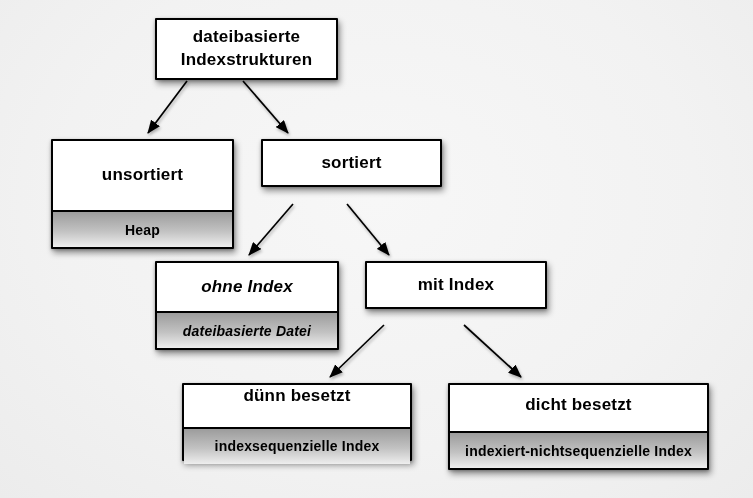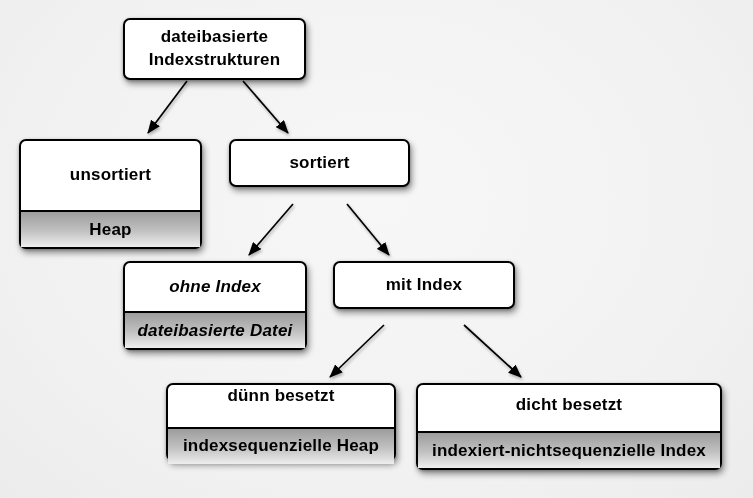--- a/index.html
+++ b/index.html
@@ -20,24 +20,25 @@
     top: 0;
     width: 753px;
     height: 498px;
     filter: drop-shadow(1px 2px 1.5px rgba(0,0,0,0.30));
   }
   .node {
     position: absolute;
     box-sizing: border-box;
     background: #ffffff;
     border: 2px solid #000000;
-    border-radius: 7px;
+    border-radius: 1px;
     box-shadow: 2px 4px 6px rgba(0,0,0,0.42), 0 1px 3px rgba(0,0,0,0.25);
     display: flex;
     flex-direction: column;
+    margin-left: 32px;
   }
   .node .title {
     flex: 1;
     display: flex;
     align-items: center;
     justify-content: center;
     text-align: center;
     font-size: 17px;
     font-weight: bold;
     color: #000000;
@@ -47,33 +48,33 @@
   }
   .node .sub {
     height: 35px;
     flex: 0 0 35px;
     border-top: 2px solid #000000;
     background: linear-gradient(to bottom, #9c9c9c 0%, #c2c2c2 55%, #eeeeee 100%);
     display: flex;
     align-items: center;
     justify-content: center;
     text-align: right;
-    font-size: 17px;
+    font-size: 14px;
     font-weight: bold;
     color: #000000;
     letter-spacing: 0.2px;
   }
   
   #node-root          { left: 123px; top: 18px;  width: 183px; height: 62px; }
   #node-unsortiert    { left: 19px;  top: 139px; width: 183px; height: 110px; }
   #node-sortiert      { left: 229px; top: 139px; width: 181px; height: 48px; }
   #node-ohne-index    { left: 123px; top: 261px; width: 184px; height: 89px; font-style: italic; }
   #node-mit-index     { left: 333px; top: 261px; width: 182px; height: 48px; }
-  #node-duenn-besetzt { left: 166px; top: 383px; width: 230px; height: 78px; gap: 19px; }
-  #node-dicht-besetzt { left: 416px; top: 383px; width: 306px; height: 87px; gap: 6px; }
+  #node-duenn-besetzt { left: 150px; top: 383px; width: 230px; height: 78px; gap: 19px; }
+  #node-dicht-besetzt { left: 416px; top: 383px; width: 261px; height: 87px; gap: 6px; }
 </style>
 </head>
 <body>
 
 <div id="canvas">
 
   <svg id="edges" viewBox="0 0 753 498" xmlns="http://www.w3.org/2000/svg">
     <defs>
       <marker id="arrowhead" markerUnits="userSpaceOnUse" markerWidth="14" markerHeight="11" refX="12.5" refY="5.5" orient="auto">
         <path d="M0,0 L13.5,5.5 L0,11 Z" fill="#000000"></path>
@@ -105,21 +106,21 @@
     <div class="title">ohne Index</div>
     <div class="sub">dateibasierte Datei</div>
   </div>
 
   <div class="node" id="node-mit-index">
     <div class="title">mit Index</div>
   </div>
 
   <div class="node" id="node-duenn-besetzt">
     <div class="title">dünn besetzt</div>
-    <div class="sub">indexsequenzielle Heap</div>
+    <div class="sub">indexsequenzielle Index</div>
   </div>
 
   <div class="node" id="node-dicht-besetzt">
     <div class="title">dicht besetzt</div>
     <div class="sub">indexiert-nichtsequenzielle Index</div>
   </div>
 
 </div>
 
 </body></html>

